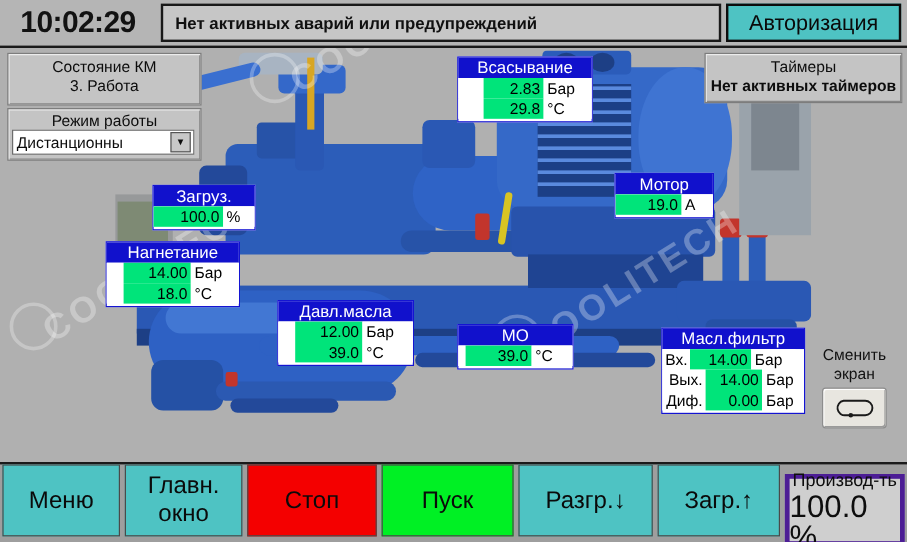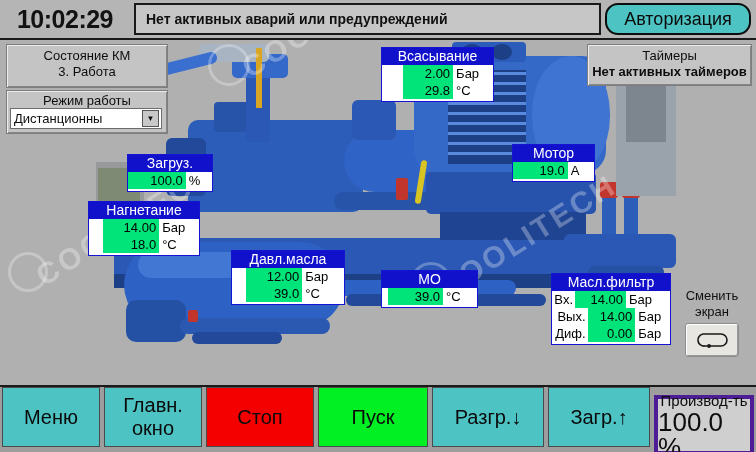--- a/index.html
+++ b/index.html
@@ -52,21 +52,21 @@
     font-size: 14px;
     font-weight: bold;
     color: #101010;
   }
   #auth-btn {
     width: 146px;
     height: 32px;
     margin-right: 5px;
     background: #4ec3c3;
     border: 2px solid #0d0d0d;
-    border-radius: 13px;
+    border-radius: 0;
     box-sizing: border-box;
     display: flex;
     align-items: center;
     justify-content: center;
     font-size: 18px;
     color: #0a0a0a;
     cursor: pointer;
   }
 
   
@@ -366,21 +366,21 @@
 
     <div class="grey-panel" style="left:587px; top:4px; width:165px; height:42px; padding-top:3px;">
       <div class="gp-line">Таймеры</div>
       <div class="gp-line b">Нет активных таймеров</div>
     </div>
 
     <div class="meas" style="left:381px; top:7px; width:113px; height:55px;">
       <div class="meas-title">Всасывание</div>
       <div class="meas-row">
         <div class="meas-pad" style="width:22px;"></div>
-        <div class="meas-val" style="width:50px;">2.00</div>
+        <div class="meas-val" style="width:50px;">2.83</div>
         <div class="meas-unit" style="width:39px;">Бар</div>
       </div>
       <div class="meas-row">
         <div class="meas-pad" style="width:22px;"></div>
         <div class="meas-val" style="width:50px;">29.8</div>
         <div class="meas-unit" style="width:39px;">°C</div>
       </div>
     </div>
 
     <div class="meas" style="left:127px; top:114px; width:86px; height:38px;">

